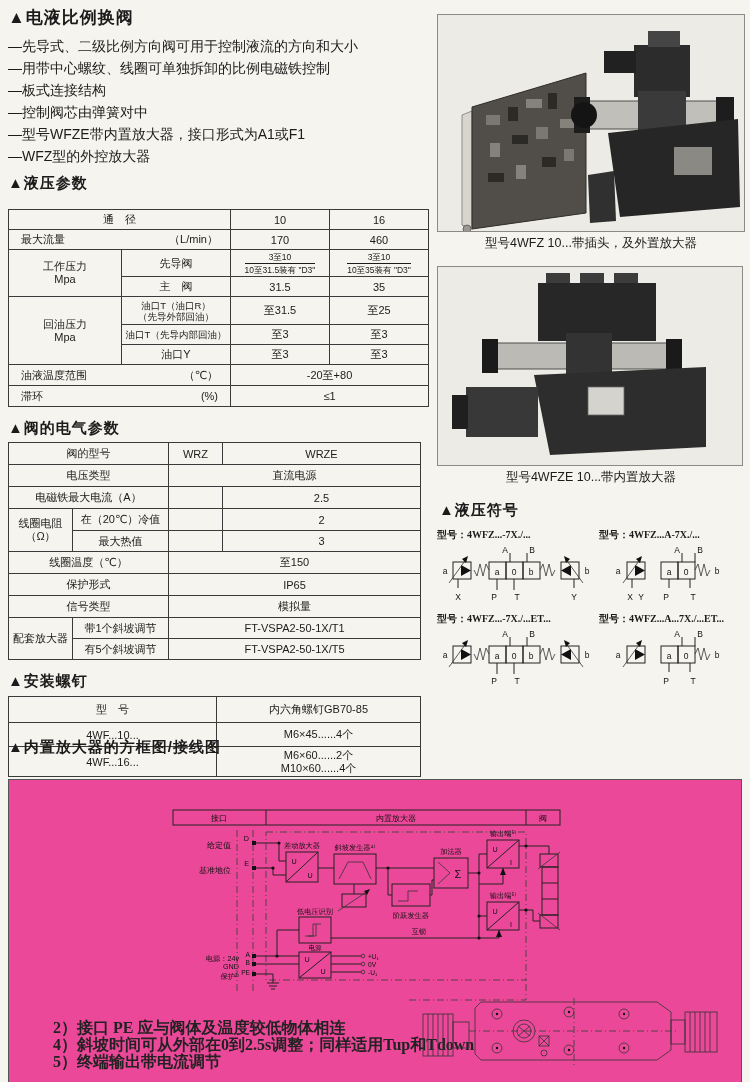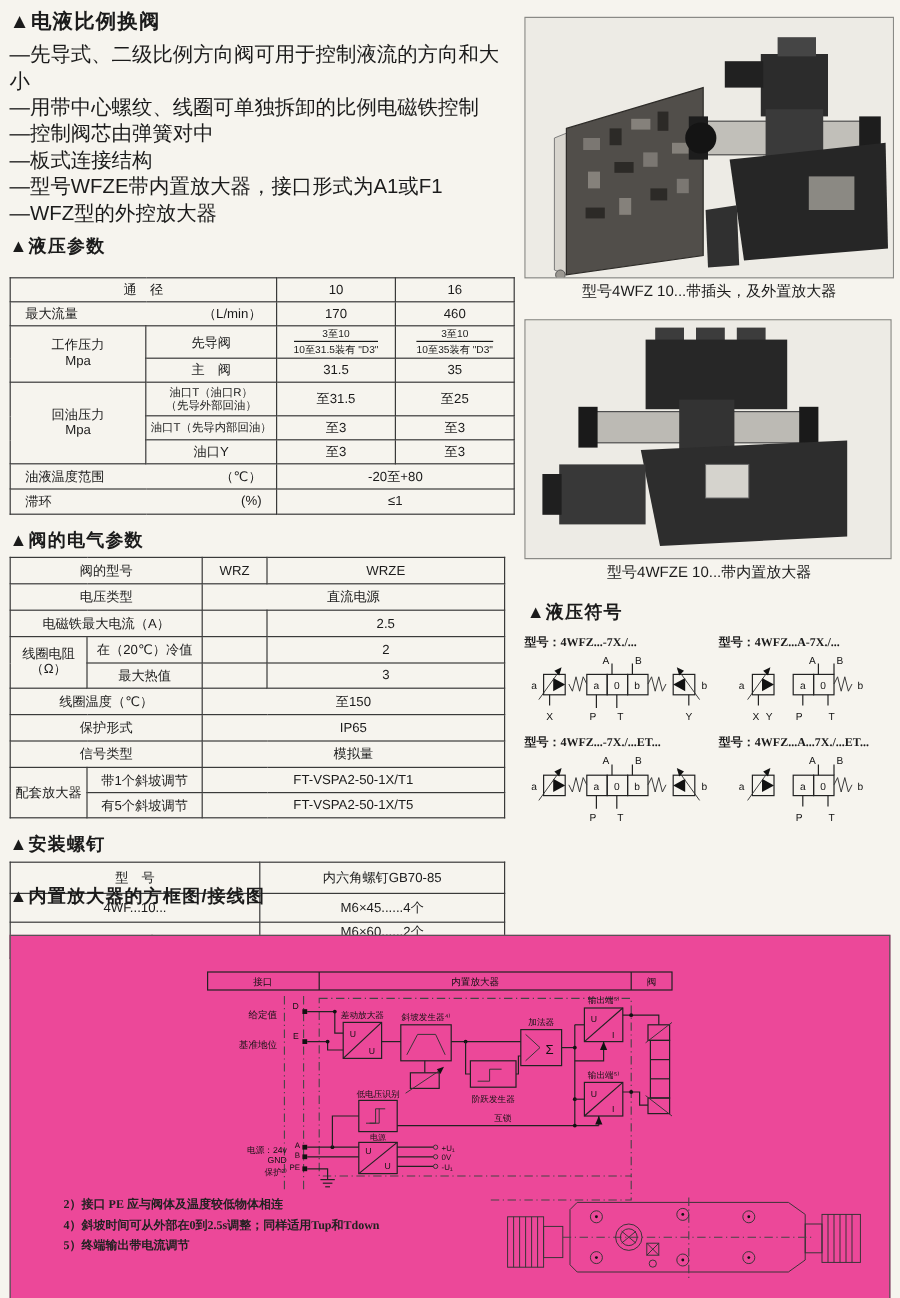--- a/index.html
+++ b/index.html
@@ -2,21 +2,21 @@
 <html><head>
 <meta charset="utf-8">
 <style>
   html,body{margin:0;padding:0;background:#dddbd5;}
   .page{position:relative;width:750px;height:1082px;background:#f6f4ee;overflow:hidden;
         font-family:"Liberation Sans","DejaVu Sans",sans-serif;color:#1b1b1b;}
   
   .leftcol{position:absolute;left:8px;top:4px;width:424px;}
   .h1{font-size:17px;font-weight:bold;letter-spacing:1px;margin:2px 0 6px 0;}
   .sech{font-size:15px;font-weight:bold;letter-spacing:1px;margin:0;}
-  .bullets{font-size:17px;line-height:22px;}
+  .bullets{font-size:14px;line-height:22px;}
   table{border-collapse:collapse;table-layout:fixed;}
   td{border:1px solid #3a3a3a;font-size:11px;text-align:center;vertical-align:middle;padding:0 2px;overflow:hidden;}
   .t1{width:420px;margin-top:16px;}
   .t2{width:412px;margin-top:4px;}
   .t3{width:412px;margin-top:5px;}
   .lr{display:flex;justify-content:space-between;align-items:center;padding:0 10px;}
   .sm{font-size:9.5px;line-height:11px;}
   .fr{display:inline-block;font-size:8.5px;line-height:10px;}
   .fr .top{display:block;border-bottom:1px solid #1b1b1b;padding:0 6px 1px 6px;text-align:center;}
   .fr .bot{display:block;padding-top:1px;white-space:nowrap;}
@@ -26,22 +26,22 @@
   
   .rightcol{position:absolute;left:437px;top:14px;width:308px;}
   .photo{border:1px solid #8a8a86;background:#edebe5;}
   .cap{font-size:12.5px;text-align:center;margin:3px 0 0 0;}
   .symh{font-size:15px;font-weight:bold;letter-spacing:1px;margin:15px 0 8px 2px;}
   .symrow{display:flex;justify-content:space-between;}
   .symlbl{font-family:"Liberation Serif","DejaVu Serif",serif;font-weight:bold;font-size:10px;margin-bottom:2px;white-space:nowrap;}
   
   .bottom{position:absolute;left:8px;top:738px;width:734px;}
   .bigbox{position:relative;margin-top:22px;width:732px;height:304px;border:1px solid #555;background:#ec4899;}
-  .foot{position:absolute;left:44px;top:216px;font-family:"Liberation Serif","DejaVu Serif",serif;
-        font-weight:bold;font-size:10px;line-height:17px;color:#222;}
+  .foot{position:absolute;left:44px;top:239px;font-family:"Liberation Serif","DejaVu Serif",serif;
+        font-weight:bold;font-size:16px;line-height:17px;color:#222;}
   
   svg{display:block;}
   .ln{stroke:#222;stroke-width:1;fill:none;}
   .thin{stroke:#333;stroke-width:0.8;fill:none;}
   .dd{stroke:#444;stroke-width:0.9;fill:none;stroke-dasharray:7 3 1 3;}
   .bx{fill:none;stroke:#222;stroke-width:1;}
   .fillb{fill:#111;stroke:none;}
   text{fill:#111;}
   .dt{font-size:8px;}
   .dt7{font-size:7.2px;}
@@ -51,22 +51,22 @@
 </head>
 <body>
 
 <div class="page">
 
   <div class="leftcol">
     <div class="h1">▲电液比例换阀</div>
     <div class="bullets">
       <div>—先导式、二级比例方向阀可用于控制液流的方向和大小</div>
       <div>—用带中心螺纹、线圈可单独拆卸的比例电磁铁控制</div>
+      <div>—板式连接结构</div>
       <div>—控制阀芯由弹簧对中</div>
-      <div>—板式连接结构</div>
       <div>—型号WFZE带内置放大器，接口形式为A1或F1</div>
       <div>—WFZ型的外控放大器</div>
     </div>
 
     <div class="sech mt6">▲液压参数</div>
     <table class="t1">
       <colgroup>
           <col style="width:113px">
           <col style="width:109px">
           <col style="width:99px">

